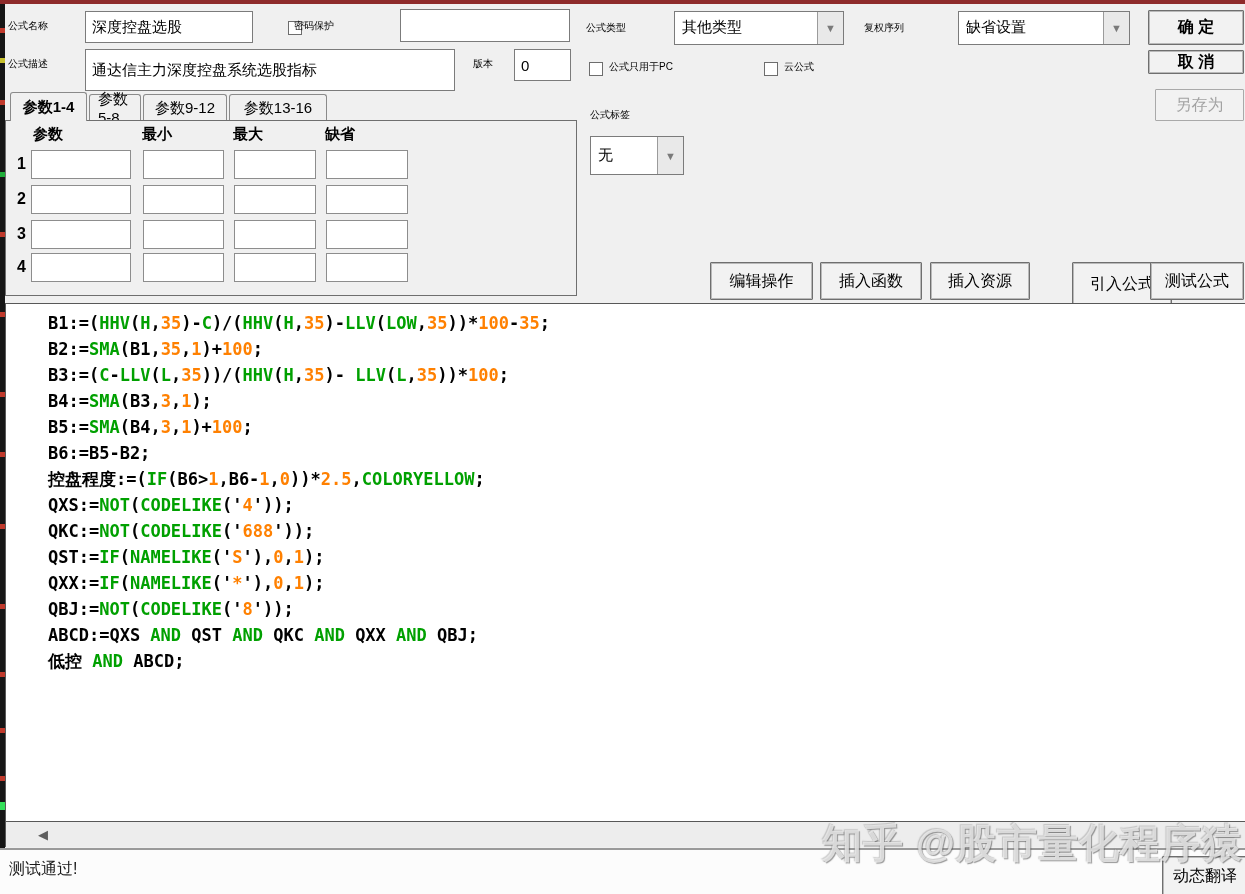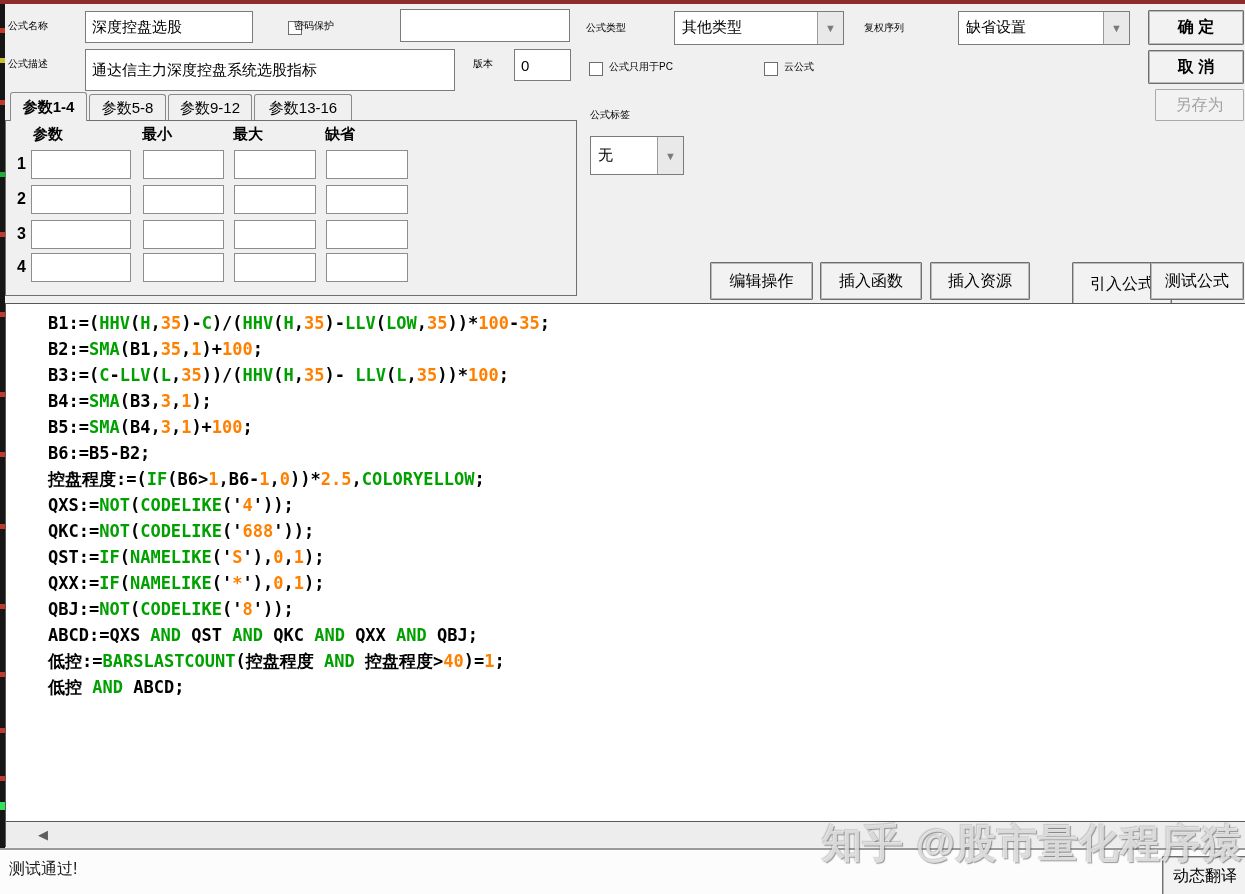--- a/index.html
+++ b/index.html
@@ -115,26 +115,26 @@
   <div class="lbl" style="left:8px; top:57px">公式描述</div>
   <input class="tbox" style="left: 85px; top: 49px; width: 370px; height: 42px;" value="通达信主力深度控盘系统选股指标">
   <div class="lbl" style="left:473px; top:57px">版本</div>
   <input class="tbox" style="left: 514px; top: 49px; width: 57px; height: 32px;" value="0">
 
   <div class="checkbox" style="left:589px; top:62px"></div>
   <div class="lbl" style="left:609px; top:60px">公式只用于PC</div>
   <div class="checkbox" style="left:764px; top:62px"></div>
   <div class="lbl" style="left:784px; top:60px">云公式</div>
 
-  <div class="btn" style="left:1148px; top:50px; width:96px; height:34px; font-weight:bold">取 消</div>
+  <div class="btn" style="left:1148px; top:50px; width:96px; height:24px; font-weight:bold">取 消</div>
   <div class="btn disabled" style="left:1155px; top:89px; width:89px; height:32px">另存为</div>
 
   <div class="tabs">
     <div class="tab active" style="width:77px">参数1-4</div>
-    <div class="tab" style="width:77px">参数5-8</div>
+    <div class="tab" style="width:52px">参数5-8</div>
     <div class="tab" style="width:84px">参数9-12</div>
     <div class="tab" style="width:98px">参数13-16</div>
   </div>
 
   <div class="param-panel">
     <div class="hdr" style="left:27px">参数</div>
     <div class="hdr" style="left:136px">最小</div>
     <div class="hdr" style="left:227px">最大</div>
     <div class="hdr" style="left:319px">缺省</div>
 
@@ -183,21 +183,20 @@
       <div class="code-line"><span class="tk-k">B4:=</span><span class="tk-g">SMA</span><span class="tk-k">(B3,</span><span class="tk-o">3</span><span class="tk-k">,</span><span class="tk-o">1</span><span class="tk-k">);</span></div>
       <div class="code-line"><span class="tk-k">B5:=</span><span class="tk-g">SMA</span><span class="tk-k">(B4,</span><span class="tk-o">3</span><span class="tk-k">,</span><span class="tk-o">1</span><span class="tk-k">)+</span><span class="tk-o">100</span><span class="tk-k">;</span></div>
       <div class="code-line"><span class="tk-k">B6:=B5-B2;</span></div>
       <div class="code-line"><span class="tk-k">控盘程度:=(</span><span class="tk-g">IF</span><span class="tk-k">(B6&gt;</span><span class="tk-o">1</span><span class="tk-k">,B6-</span><span class="tk-o">1</span><span class="tk-k">,</span><span class="tk-o">0</span><span class="tk-k">))*</span><span class="tk-o">2.5</span><span class="tk-k">,</span><span class="tk-g">COLORYELLOW</span><span class="tk-k">;</span></div>
       <div class="code-line"><span class="tk-k">QXS:=</span><span class="tk-g">NOT</span><span class="tk-k">(</span><span class="tk-g">CODELIKE</span><span class="tk-k">('</span><span class="tk-o">4</span><span class="tk-k">'));</span></div>
       <div class="code-line"><span class="tk-k">QKC:=</span><span class="tk-g">NOT</span><span class="tk-k">(</span><span class="tk-g">CODELIKE</span><span class="tk-k">('</span><span class="tk-o">688</span><span class="tk-k">'));</span></div>
       <div class="code-line"><span class="tk-k">QST:=</span><span class="tk-g">IF</span><span class="tk-k">(</span><span class="tk-g">NAMELIKE</span><span class="tk-k">('</span><span class="tk-o">S</span><span class="tk-k">'),</span><span class="tk-o">0</span><span class="tk-k">,</span><span class="tk-o">1</span><span class="tk-k">);</span></div>
       <div class="code-line"><span class="tk-k">QXX:=</span><span class="tk-g">IF</span><span class="tk-k">(</span><span class="tk-g">NAMELIKE</span><span class="tk-k">('</span><span class="tk-o">*</span><span class="tk-k">'),</span><span class="tk-o">0</span><span class="tk-k">,</span><span class="tk-o">1</span><span class="tk-k">);</span></div>
       <div class="code-line"><span class="tk-k">QBJ:=</span><span class="tk-g">NOT</span><span class="tk-k">(</span><span class="tk-g">CODELIKE</span><span class="tk-k">('</span><span class="tk-o">8</span><span class="tk-k">'));</span></div>
       <div class="code-line"><span class="tk-k">ABCD:=QXS </span><span class="tk-g">AND</span><span class="tk-k"> QST </span><span class="tk-g">AND</span><span class="tk-k"> QKC </span><span class="tk-g">AND</span><span class="tk-k"> QXX </span><span class="tk-g">AND</span><span class="tk-k"> QBJ;</span></div>
-      <div class="code-line"><span class="tk-k">低控:=</span><span class="tk-g">BARSLASTCOUNT</span><span class="tk-k">(控盘程度 </span><span class="tk-g">AND</span><span class="tk-k"> 控盘程度&gt;</span><span class="tk-o">40</span><span class="tk-k">)=</span><span class="tk-o">1</span><span class="tk-k">;</span></div>
       <div class="code-line"><span class="tk-k">低控 </span><span class="tk-g">AND</span><span class="tk-k"> ABCD;</span></div>
     </div>
 
   <div class="hscrollbar">
     <div class="hscroll-arrow">◀</div>
   </div>
 
   <div class="status-bar">
     <div class="status-msg">测试通过!</div>
   </div>

